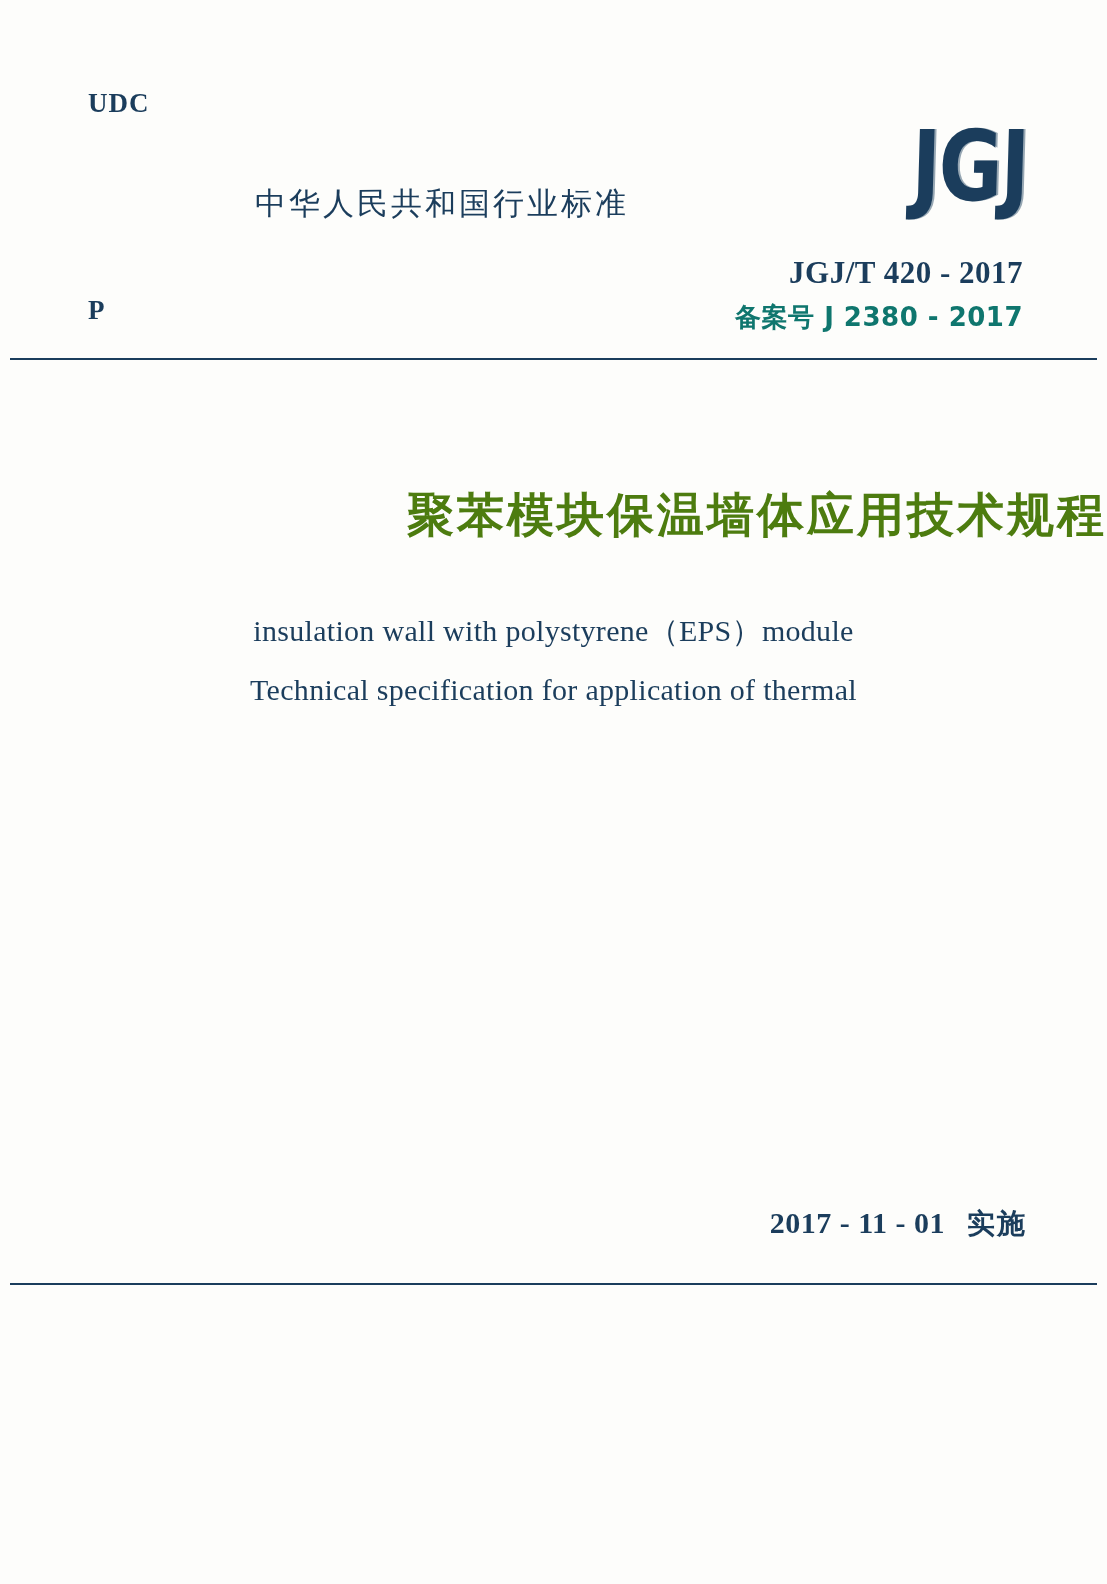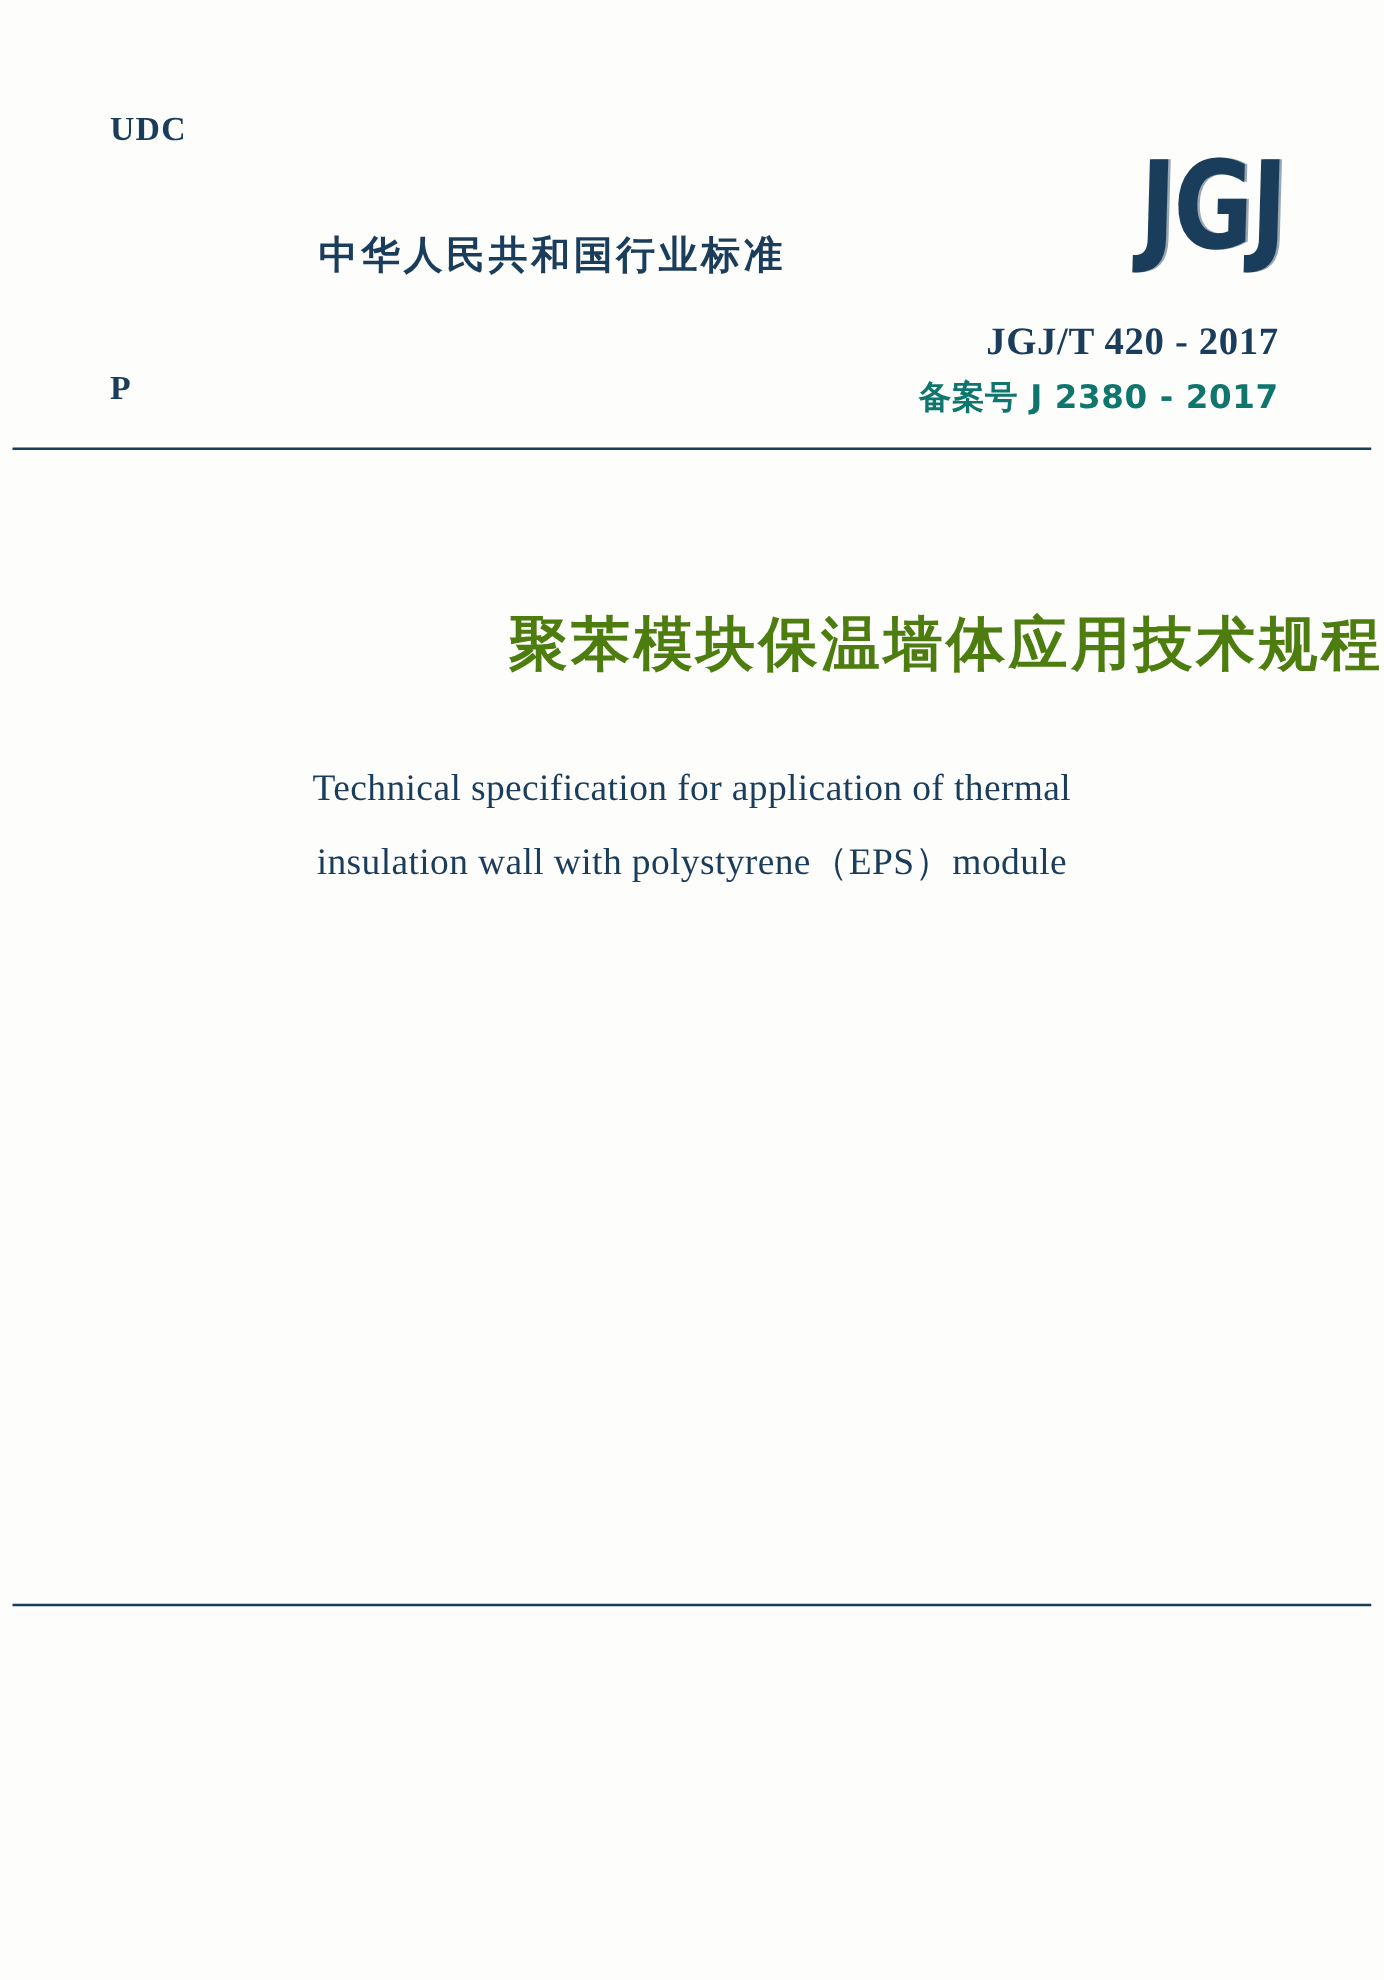--- a/index.html
+++ b/index.html
@@ -38,21 +38,21 @@
     font-family: "Liberation Serif", serif;
     font-weight: bold;
     font-size: 27px;
     color: #1b3d5c;
   }
   .national-standard {
     position: absolute;
     left: 255px;
     top: 183px;
     font-family: "DejaVu Sans", sans-serif;
-    font-weight: bold;
+    font-weight: normal;
     font-size: 31px;
     letter-spacing: 3px;
     color: #1b3d5c;
   }
 
   
   .jgj-logo {
     position: absolute;
     right: 78px;
     top: 120px;
@@ -182,22 +182,25 @@
 
   <div class="jgj-logo">JGJ</div>
 
   <div class="std-no">JGJ/T 420 - 2017</div>
   <div class="record-no">备案号 J 2380 - 2017</div>
 
   <div class="rule rule-top"></div>
 
   <div class="title-cn">聚苯模块保温墙体应用技术规程</div>
   <div class="title-en">
+    <div>insulation wall with polystyrene（EPS）module</div>
     <div>Technical specification for application of thermal</div>
-    <div>insulation wall with polystyrene（EPS）module</div>
   </div>
 
 
+  <div class="date-effect">
+    <span>2017 - 11 - 01</span><span class="cn">实施</span>
+  </div>
 
   <div class="rule rule-bottom"></div>
 
 
 </div>
 
 </body></html>

